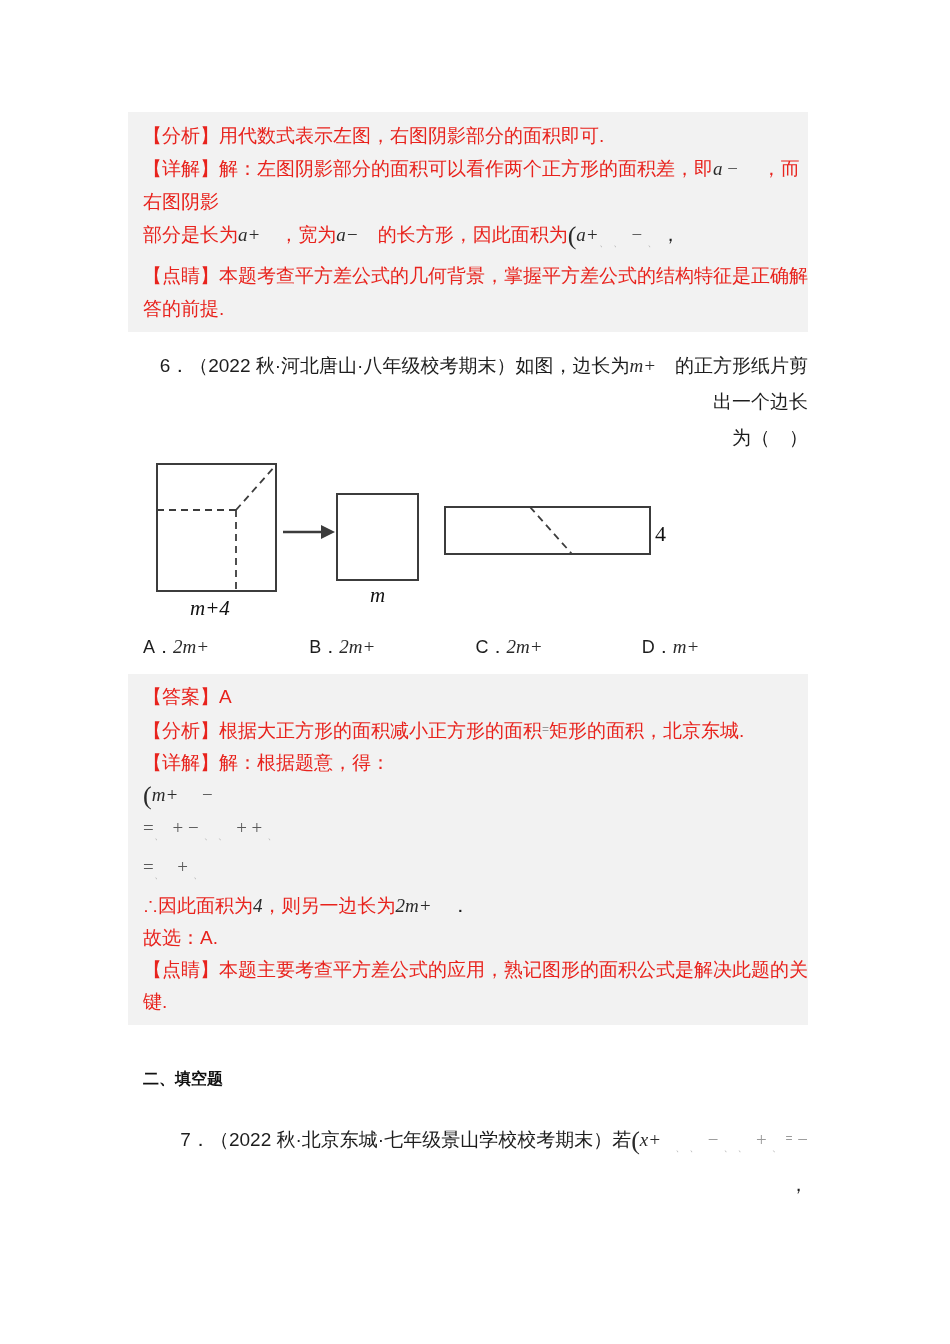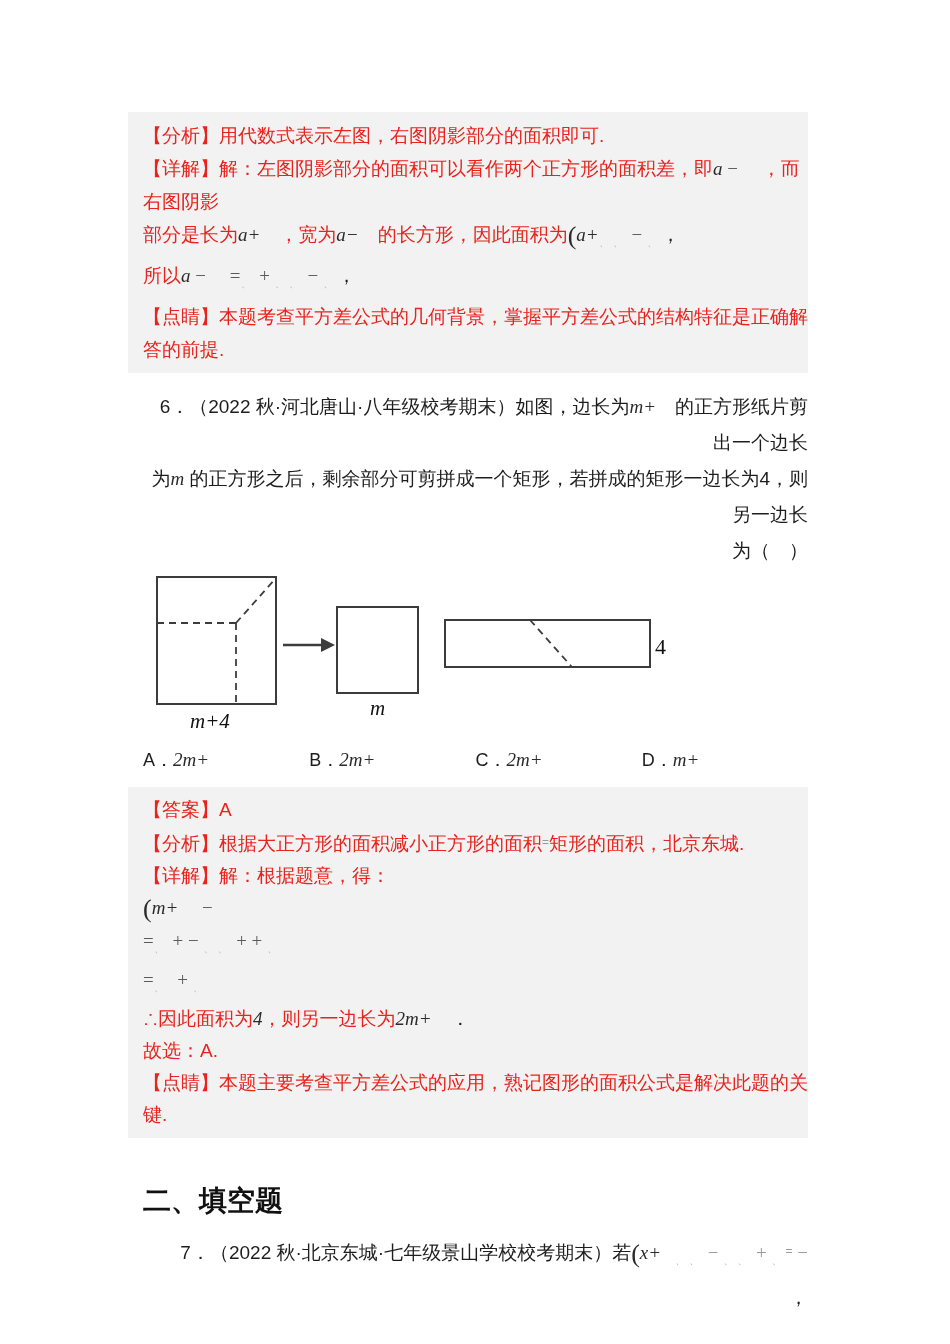--- a/index.html
+++ b/index.html
@@ -29,48 +29,46 @@
   .seg.mparen { font-family:"Liberation Serif", serif; color:#2a2a2a;
             font-size:26px; vertical-align:-3px; }
 
   .figure-wrap { margin-top:6px; margin-left:15px; height:168px; }
   .options-row { display:flex; margin-left:15px; margin-top:2px; height:30px;
                  align-items:center; }
   .option { width:168px; font-size:18px; color:#1d1d1d; }
   .option .formula { font-family:"Liberation Serif", serif; font-style:italic;
                  color:#2a2a2a; font-size:19px; }
 
-  .section-header { margin-left:15px; margin-top:44px; font-size:28px;
+  .section-header { margin-left:15px; margin-top:44px; font-size:16px;
                  font-weight:bold; color:#111; height:30px; }
   .q-block { margin-top:20px; }
   .gap-sm { height:12px; }
   .gap-md { height:16px; }
 
   svg text { font-family:"Liberation Serif", serif; }
 </style>
 </head>
 <body>
 
 <div class="page">
   <div class="spacer-top"></div>
   <div class="content">
 
     <div class="hl-block">
         <div class="line"><span class="seg r">【分析】</span><span class="seg r">用代数式表示左图，右图阴影部分的面积即可.</span></div>
         <div class="line"><span class="seg r">【详解】</span><span class="seg r">解：左图阴影部分的面积可以看作两个正方形的面积差，即</span><span class="seg m">a</span><span class="seg mg"> − </span><span class="seg f">　</span><span class="seg r">，而右图阴影</span></div>
         <div class="line"><span class="seg r">部分是长为</span><span class="seg m">a+</span><span class="seg f">　</span><span class="seg r">，宽为</span><span class="seg m">a−</span><span class="seg f">　</span><span class="seg r">的长方形，因此面积为</span><span class="seg mparen">(</span><span class="seg m">a+</span><span class="seg fs">、、</span><span class="seg mg"> − </span><span class="seg fs">、</span><span class="seg k">，</span></div>
-        <div class="line"><span class="seg r">所以</span><span class="seg m">a</span><span class="seg mg"> − </span><span class="seg f">　</span><span class="seg mg">=</span><span class="seg fs">、</span><span class="seg mg"> + </span><span class="seg fs">、、</span><span class="seg mg"> − </span><span class="seg fs">、</span><span class="seg k">，</span></div>
         <div class="line"><span class="seg r">【点睛】</span><span class="seg r">本题考查平方差公式的几何背景，掌握平方差公式的结构特征是正确解答的前提.</span></div>
       </div>
 
     <div class="gap-md"></div>
 
     <div class="plain-block lh36">
         <div class="line"><span class="seg k">6．（2022 秋·河北唐山·八年级校考期末）如图，边长为</span><span class="seg m">m+</span><span class="seg f">　</span><span class="seg k">的正方形纸片剪出一个边长</span></div>
-        <div class="line"><span class="seg k">为</span><span class="seg m">m</span><span class="seg k"> 的正方形之后，剩余部分可剪拼成一个矩形，若拼成的矩形一边长为4，则另一边长</span></div>
         <div class="line"><span class="seg k">为（　）</span></div>
       </div>
 
     <div class="figure-wrap">
       <svg width="665" height="168" viewBox="0 0 665 168">
 
         <rect x="14" y="2" width="119" height="127" fill="none" stroke="#3c3c3c" stroke-width="2"></rect>
         <line x1="14" y1="48" x2="93" y2="48" stroke="#3c3c3c" stroke-width="1.8" stroke-dasharray="7,5"></line>
         <line x1="93" y1="48" x2="93" y2="129" stroke="#3c3c3c" stroke-width="1.8" stroke-dasharray="7,5"></line>
         <line x1="93" y1="48" x2="133" y2="3" stroke="#3c3c3c" stroke-width="1.8" stroke-dasharray="7,5"></line>

